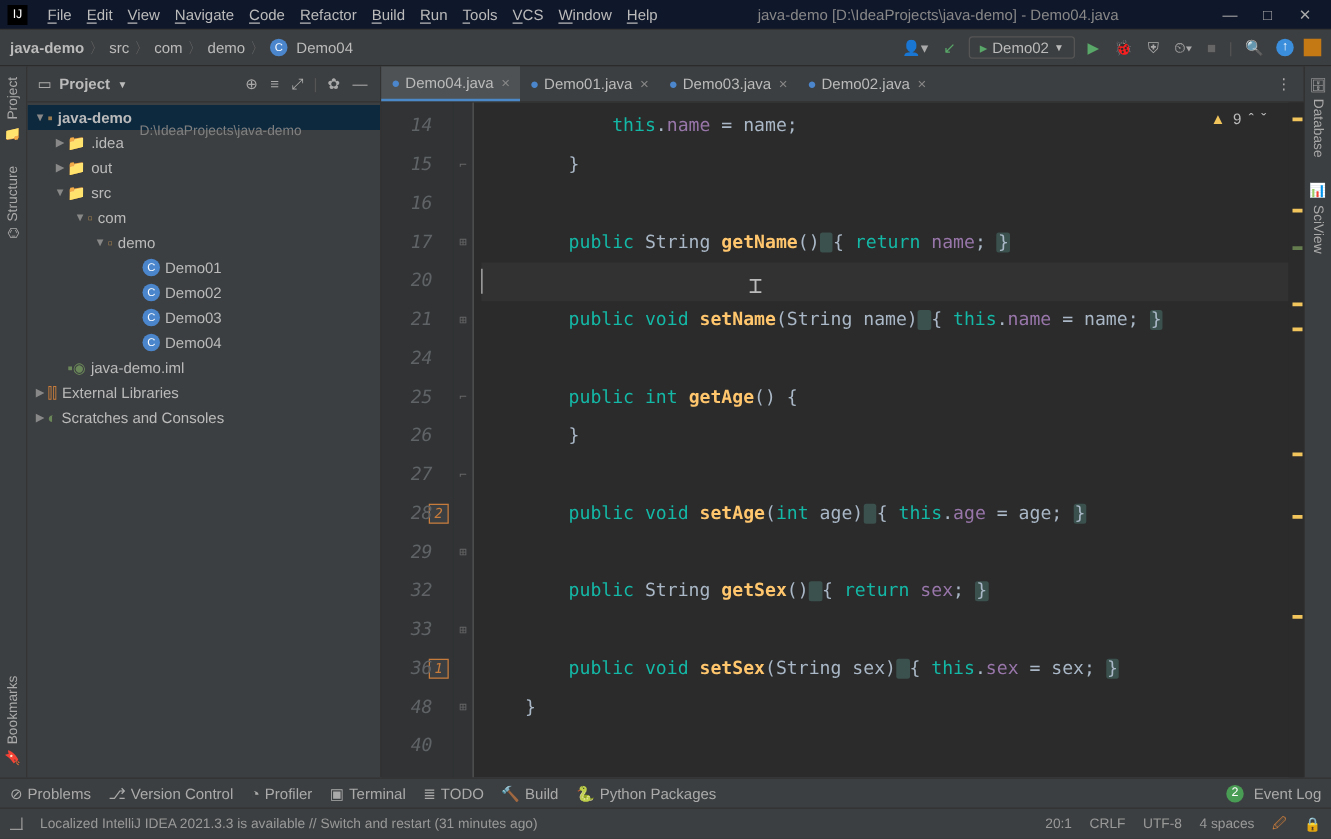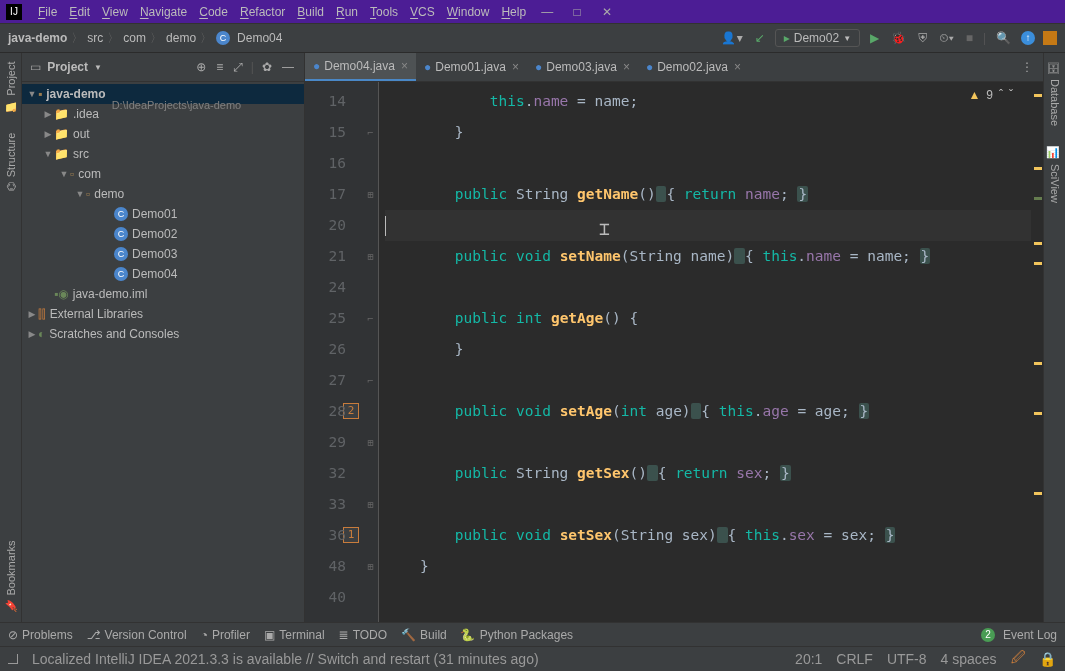--- a/index.html
+++ b/index.html
@@ -1,17 +1,17 @@
 <!DOCTYPE html>
 <html><head>
 <meta charset="utf-8">
 <style>
 * { margin: 0; padding: 0; box-sizing: border-box; }
 body { font-family: "Segoe UI", sans-serif; font-size: 12px; background: #3c3f41; color: #bbb; width: 1065px; height: 671px; overflow: hidden; display: flex; flex-direction: column; }
-.titlebar { height: 24px; background: #4c1d95; display: flex; align-items: center; padding: 0 6px; border-bottom: 1px solid #323232; }
+.titlebar { height: 24px; background: #0f172a; display: flex; align-items: center; padding: 0 6px; border-bottom: 1px solid #323232; }
 .titlebar .logo { width: 16px; height: 16px; background: #000; margin-right: 10px; display:flex; align-items:center; justify-content:center; font-size:10px; color:#fff; }
 .menu-item { padding: 0 6px; cursor: pointer; }
 .menu-item u { text-decoration: underline; text-underline-offset: 2px; }
 .titlebar .title { flex: 1; text-align: center; color: #888; }
 .window-btn { width: 30px; text-align: center; color: #aaa; cursor:pointer; }
 .navbar { height: 29px; background: #3c3f41; display: flex; align-items: center; padding: 0 8px; border-bottom: 1px solid #2b2b2b; }
 .breadcrumb { display: flex; align-items: center; gap: 4px; }
 .breadcrumb .sep { color: #666; }
 .breadcrumb .icon-c { display:inline-block; width:14px; height:14px; border-radius:50%; background:#4b86cc; color:#fff; text-align:center; line-height:14px; font-size:9px; margin-right:3px; }
 .nav-right { margin-left: auto; display: flex; align-items: center; gap: 8px; }
@@ -63,33 +63,34 @@
 .brace-bg { background:#3b514d; border-radius:2px; padding:0 1px; }
 .inspector { position:absolute; top:6px; right:18px; color:#bbb; display:flex; align-items:center; gap:6px; font-family:"Segoe UI",sans-serif; font-size:12px; }
 .warn-tri { color:#f2c55c; }
 .usage-badge { position:absolute; width:16px; height:16px; border:1px solid #c87c3c; color:#c87c3c; text-align:center; line-height:14px; font-size:11px; background:#3c3f41; }
 .error-strip { width:12px; background:#2b2b2b; position:relative; }
 .error-strip .mark { position:absolute; right:1px; width:8px; height:3px; background:#f2c55c; }
 .bottom-tools { height:24px; background:#3c3f41; border-top:1px solid #323232; display:flex; align-items:center; padding:0 8px; gap:14px; }
 .bottom-tools .tool { display:flex; align-items:center; gap:4px; color:#aaa; cursor:pointer; font-size:12px; }
 .bottom-tools .spacer { flex:1; }
 .event-log .badge { display:inline-block; width:14px; height:14px; border-radius:50%; background:#499c54; color:#fff; text-align:center; line-height:14px; font-size:10px; margin-right:4px; }
-.statusbar { height:22px; background:#3c3f41; border-top:1px solid #323232; display:flex; align-items:center; padding:12px 8px; gap:14px; font-size:14px; color:#999; }
+.statusbar { height:22px; background:#3c3f41; border-top:1px solid #323232; display:flex; align-items:center; padding:12px 8px; gap:14px; font-size:11px; color:#999; }
 .statusbar .spacer { flex:1; }
 .statusbar .lock { color:#aaa; }
 .statusbar .sq { display:inline-block; width:10px; height:10px; border-bottom:1px solid #999; border-right:1px solid #999; }
 .cursor { display:inline-block; width:1px; height:20px; background:#bbb; vertical-align:middle; }
 .text-cursor-icon { position:absolute; color:#bbb; font-size:18px; }
 </style>
 </head>
 <body>
 
 <div class="titlebar">
   <div class="logo">IJ</div>
   <div id="menu-holder"><span class="menu-item"><u>F</u>ile</span><span class="menu-item"><u>E</u>dit</span><span class="menu-item"><u>V</u>iew</span><span class="menu-item"><u>N</u>avigate</span><span class="menu-item"><u>C</u>ode</span><span class="menu-item"><u>R</u>efactor</span><span class="menu-item"><u>B</u>uild</span><span class="menu-item"><u>R</u>un</span><span class="menu-item"><u>T</u>ools</span><span class="menu-item"><u>V</u>CS</span><span class="menu-item"><u>W</u>indow</span><span class="menu-item"><u>H</u>elp</span></div>
+  <div class="title">java-demo [D:\IdeaProjects\java-demo] - Demo04.java</div>
   <div class="window-btn">―</div>
   <div class="window-btn">□</div>
   <div class="window-btn">✕</div>
 </div>
 
 <div class="navbar">
   <div class="breadcrumb">
     <span style="font-weight:bold;">java-demo</span>
     <span class="sep">〉</span>
     <span>src</span>
@@ -254,21 +255,21 @@
           <span class="close">×</span>
         </div>
         <div class="tab">
           <span class="dot">●</span>
           <span>Demo02.java</span>
           <span class="close">×</span>
         </div>
         <div class="more">⋮</div>
       </div>
     <div class="editor">
-      <div class="line-gutter" id="line-gutter" style="position: relative;">
+      <div class="line-gutter" id="line-gutter" style="position: relative; font-style: italic;">
           <div class="ln">14</div>
           <div class="ln">15</div>
           <div class="ln">16</div>
           <div class="ln">17</div>
           <div class="ln">20</div>
           <div class="ln">21</div>
           <div class="ln">24</div>
           <div class="ln">25</div>
           <div class="ln">26</div>
           <div class="ln">27</div>

